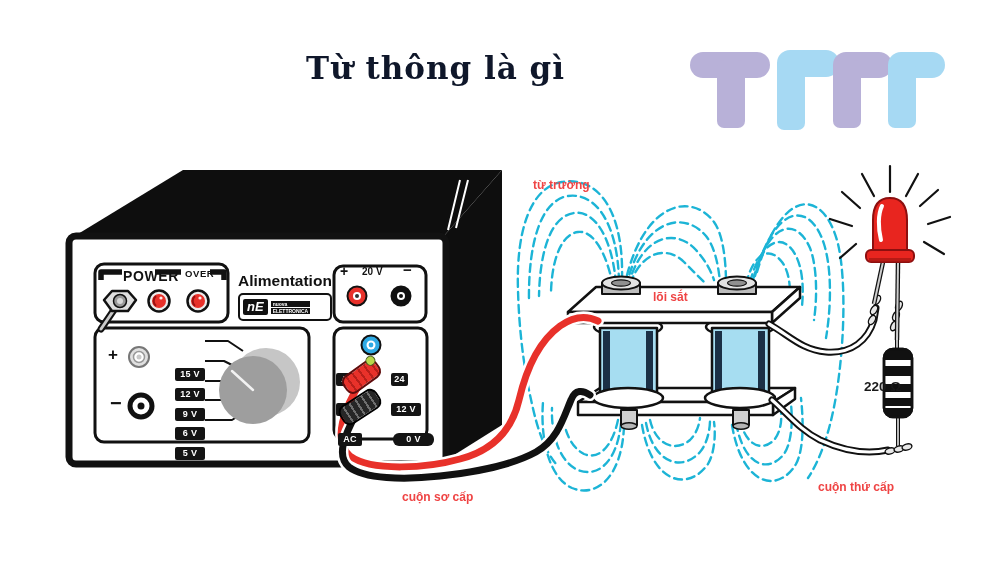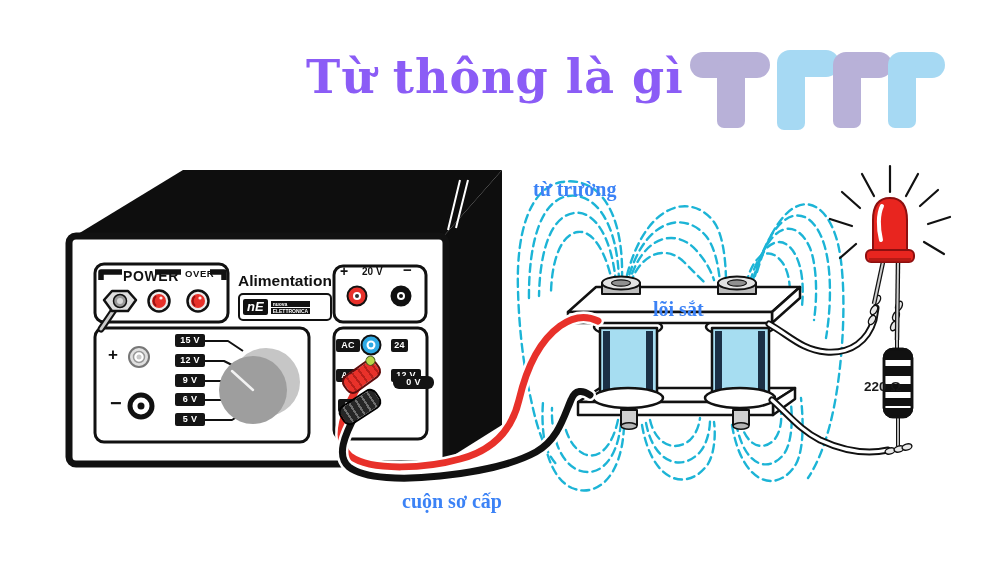--- a/index.html
+++ b/index.html
@@ -1,26 +1,26 @@
 <!DOCTYPE html>
 <html><head>
 <meta charset="utf-8">
 <style>
   html,body{margin:0;padding:0;background:#ffffff;}
   .stage{position:relative;width:987px;height:561px;background:#ffffff;overflow:hidden;
          font-family:"Liberation Sans", sans-serif;}
   .stage svg{position:absolute;left:0;top:0;z-index:1;}
   .lbl{position:absolute;z-index:5;white-space:nowrap;}
   .title{position:absolute;left:306px;top:50px;z-index:5;
-         font-family:"DejaVu Serif", serif;font-weight:bold;font-size:46px;
-         color:#8b5cf6;letter-spacing:1px;white-space:nowrap;}
-  .red-lbl{color:#3b82f6;font-weight:bold;font-size:20px;font-family:Liberation Serif, serif;}
+         font-family:"DejaVu Serif", serif;font-weight:bold;font-size:31px;
+         color:#0f172a;letter-spacing:1px;white-space:nowrap;}
+  .red-lbl{color:#ef4444;font-weight:bold;font-size:12px;font-family:Liberation Sans, sans-serif;}
   .chip{position:absolute;z-index:5;background:#141414;color:#ffffff;font-weight:bold;
         font-size:9px;line-height:13px;height:13px;text-align:center;border-radius:2px;
-        letter-spacing:0.3px;}
+        letter-spacing:0.3px;margin-top:34px;}
   .panel-txt{color:#111;font-weight:bold;}
   .ne-logo{position:absolute;left:238px;top:293px;z-index:5;width:84px;height:22px;
            border:2px solid #111;border-radius:5px;background:#fff;display:flex;
            align-items:center;padding:1px 3px;gap:3px;box-sizing:content-box;}
   .ne-mark{background:#111;color:#fff;font-weight:bold;font-style:italic;font-size:13px;
            line-height:16px;padding:0 4px;border-radius:2px;}
   .ne-names{display:flex;flex-direction:column;gap:1px;}
   .ne-names span{font-size:5px;font-weight:bold;background:#111;color:#fff;
                  padding:0 2px;line-height:6px;}
   .plug{position:absolute;z-index:6;border-radius:8px;}
@@ -304,23 +304,24 @@
   <div class="chip" style="left:175px;top:354px;width:30px;">12 V</div>
   <div class="chip" style="left:175px;top:374px;width:30px;">9 V</div>
   <div class="chip" style="left:175px;top:393px;width:30px;text-align:center;">6 V</div>
   <div class="chip" style="left:175px;top:413px;width:30px;">5 V</div>
 
   <div class="chip" style="left:336px;top:339px;width:24px;">AC</div>
   <div class="chip" style="left:391px;top:339px;width:17px;">24 V</div>
   <div class="chip" style="left:336px;top:369px;width:24px;">AC</div>
   <div class="chip" style="left:391px;top:369px;width:30px;">12 V</div>
   <div class="chip" style="left:338px;top:399px;width:24px;">AC</div>
-  <div class="chip" style="left:393px;top:376px;width:41px;border-radius:6px;">0 V</div>
+  <div class="chip" style="left:393px;top:399px;width:41px;border-radius:6px;">0 V</div>
 
   <div class="plug plug-red"></div>
   <div class="plug plug-black"></div>
 
   <div class="lbl red-lbl" style="left:533px;top:178px;">từ trường</div>
-  <div class="lbl red-lbl" style="left:653px;top:298px;">lõi sắt</div>
+  <div class="lbl red-lbl" style="left:653px;top:290px;">lõi sắt</div>
   <div class="lbl red-lbl" style="left:402px;top:490px;">cuộn sơ cấp</div>
+  <div class="lbl red-lbl" style="left:818px;top:480px;">cuộn thứ cấp</div>
   <div class="lbl" style="left:844px;top:379px;font-size:13.5px;font-weight:bold;color:#1a1a1a;margin-left:20px;">220 Ω</div>
 
 </div>
 
 </body></html>

